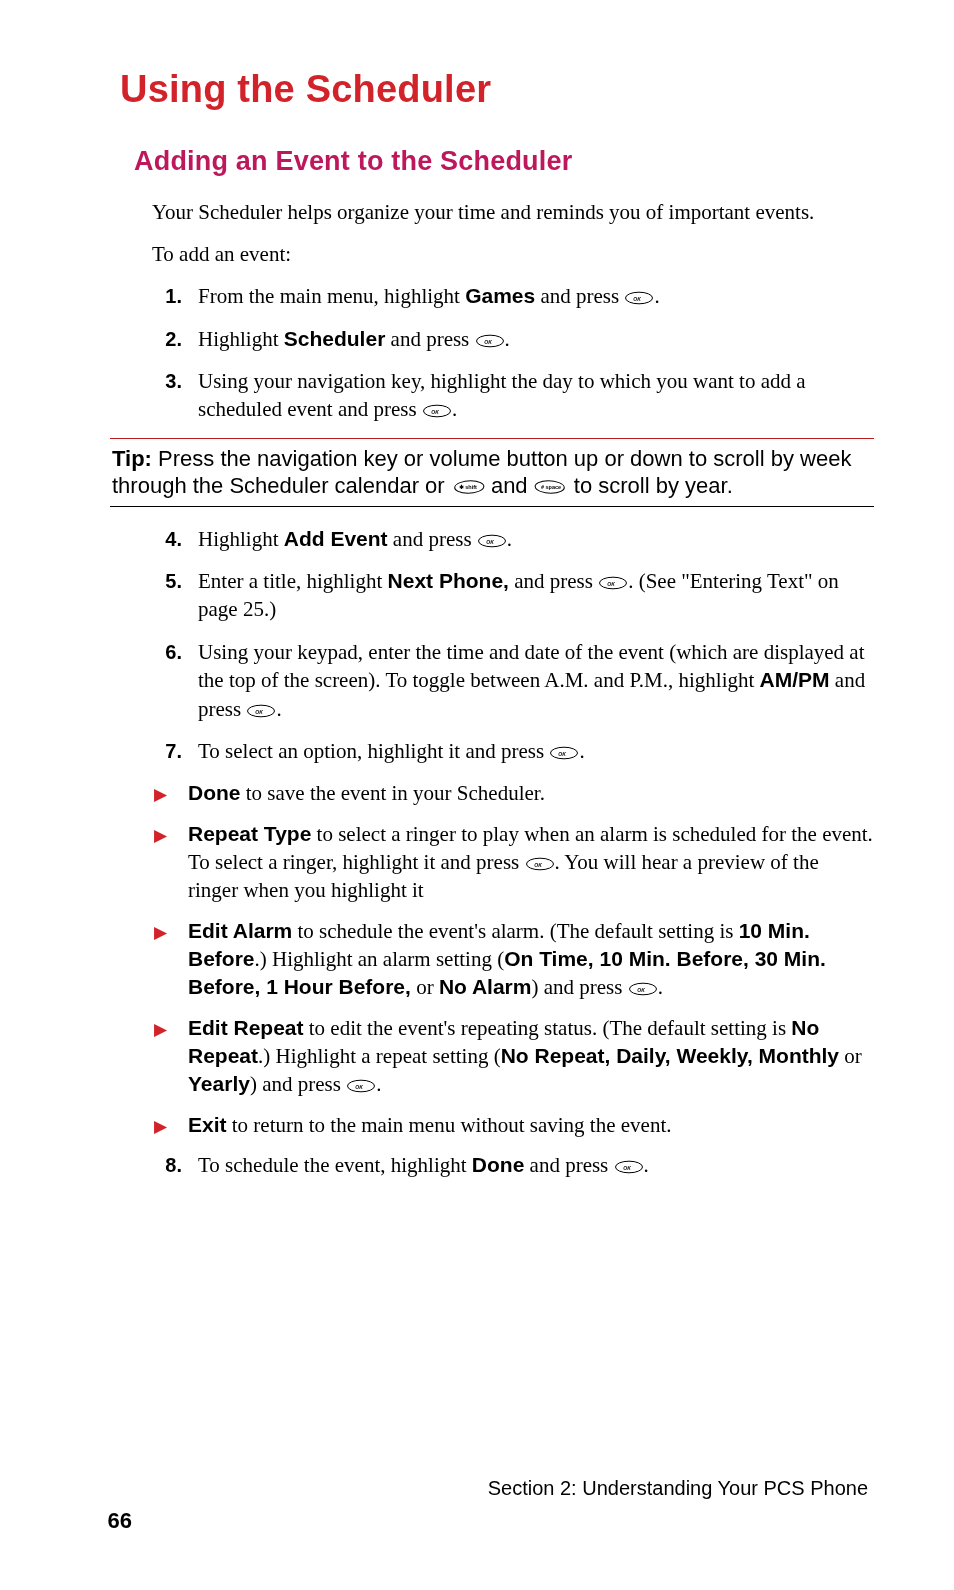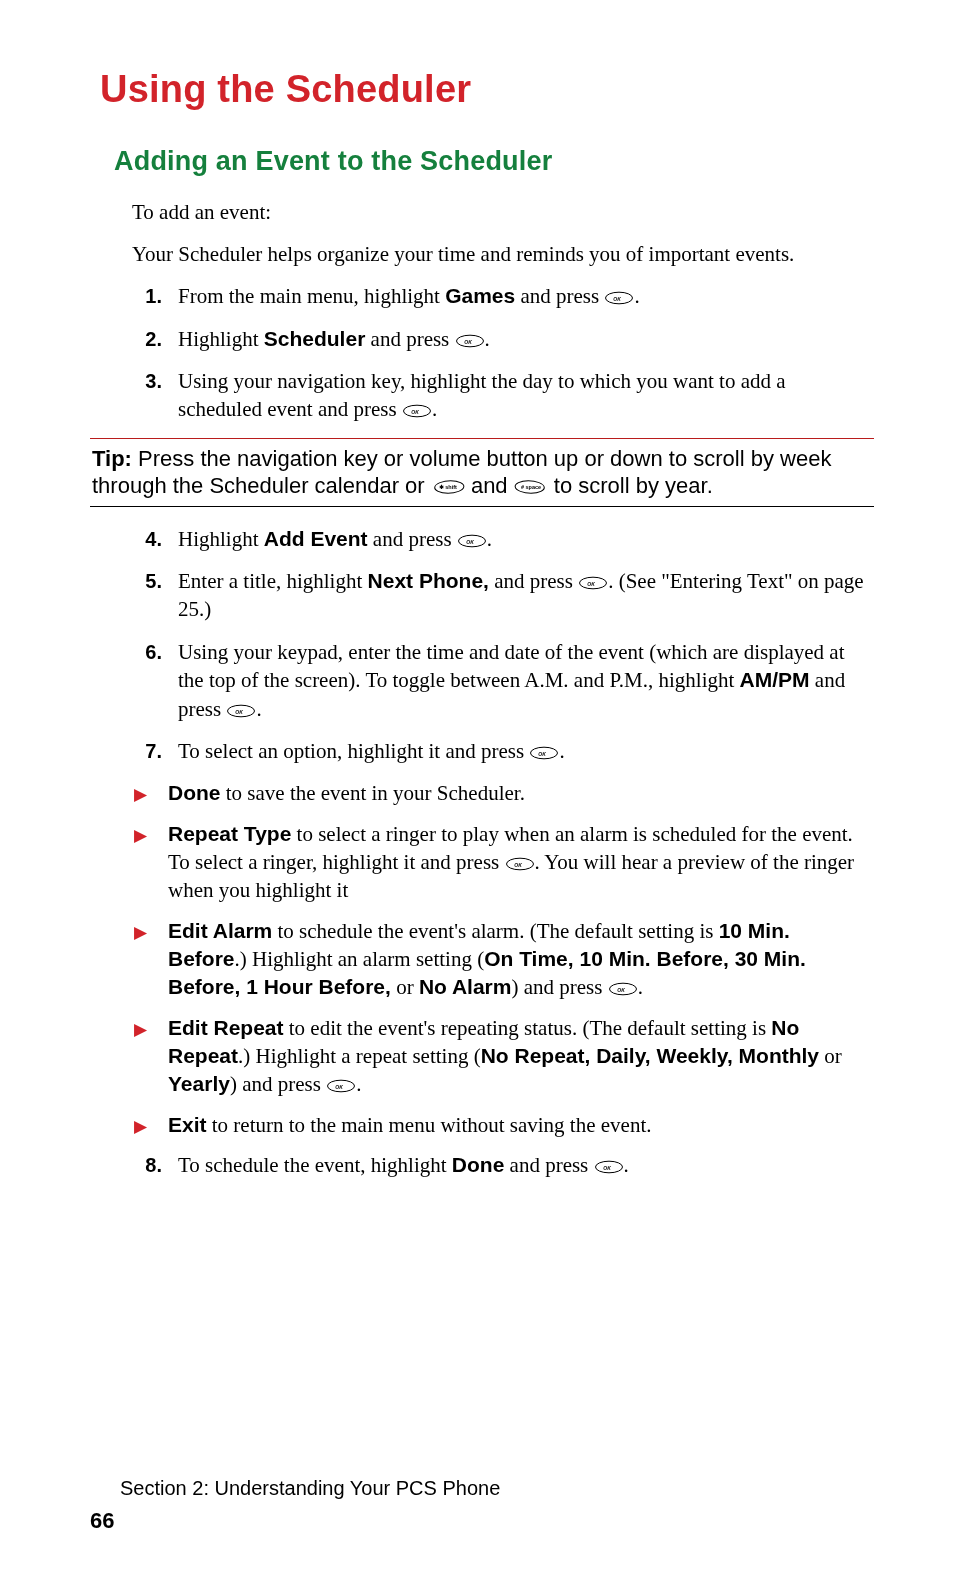--- a/index.html
+++ b/index.html
@@ -13,35 +13,36 @@
   }
   .page {
     position: relative;
     width: 954px;
     height: 1590px;
     box-sizing: border-box;
     padding: 64px 80px 50px 100px;
     background: #fff;
   }
   .content {
+    margin-left: 20px;
   }
   h1.title {
     font-family: "Arial Narrow", Arial, Helvetica, sans-serif;
     font-stretch: condensed;
     font-weight: 800;
     color: #d2232a;
     font-size: 38px;
     margin: 0 0 28px 0;
     letter-spacing: 0.2px;
   }
   h2.subtitle {
     font-family: "Arial Narrow", Arial, Helvetica, sans-serif;
     font-stretch: condensed;
     font-weight: 800;
-    color: #15803d;
+    color: #be185d;
     font-size: 27px;
     margin: 0 0 18px 14px;
     letter-spacing: 0.2px;
   }
   p.body {
     margin: 0 0 14px 32px;
     font-size: 21px;
   }
   ol.steps {
     list-style: none;
@@ -108,21 +109,22 @@
     display: inline-block;
     vertical-align: baseline;
   }
   .ok-key svg, .phone-key svg { vertical-align: -2px; }
   .phone-key { display: inline-block; vertical-align: baseline; }
 
   .footer {
     position: absolute;
     left: 78px;
     bottom: 54px;
-    right: 92px;
+    right: 86px;
+    text-align: right;
   }
   .footer .section-label {
     font-family: Arial, Helvetica, sans-serif;
     font-size: 20px;
     margin: 0 0 4px 42px;
   }
   .footer .foot-main {
     display: flex;
     align-items: baseline;
   }
@@ -141,22 +143,22 @@
   }
 </style>
 </head>
 <body>
 
 <div class="page">
   <div class="content">
     <h1 class="title">Using the Scheduler</h1>
     <h2 class="subtitle">Adding an Event to the Scheduler</h2>
 
+    <p class="body">Your Scheduler helps organize your time and reminds you of important events.</p>
     <p class="body">To add an event:</p>
-    <p class="body">Your Scheduler helps organize your time and reminds you of important events.</p>
 
     <ol class="steps" id="steps-a">
         <li>
           <span class="num">1.</span>
           <span class="txt">From the main menu, highlight <span class="sans-b-narrow">Games</span> and press <span class="ok-key"><svg width="30" height="14" viewBox="0 0 30 14">
                 <ellipse cx="15" cy="7" rx="13.5" ry="5.8" fill="none" stroke="#000" stroke-width="1"></ellipse>
                 <text x="13" y="9.5" font-family="Arial" font-size="5" font-weight="bold" font-style="italic" text-anchor="middle">OK</text>
               </svg></span>.</span>
         </li>
         <li>

